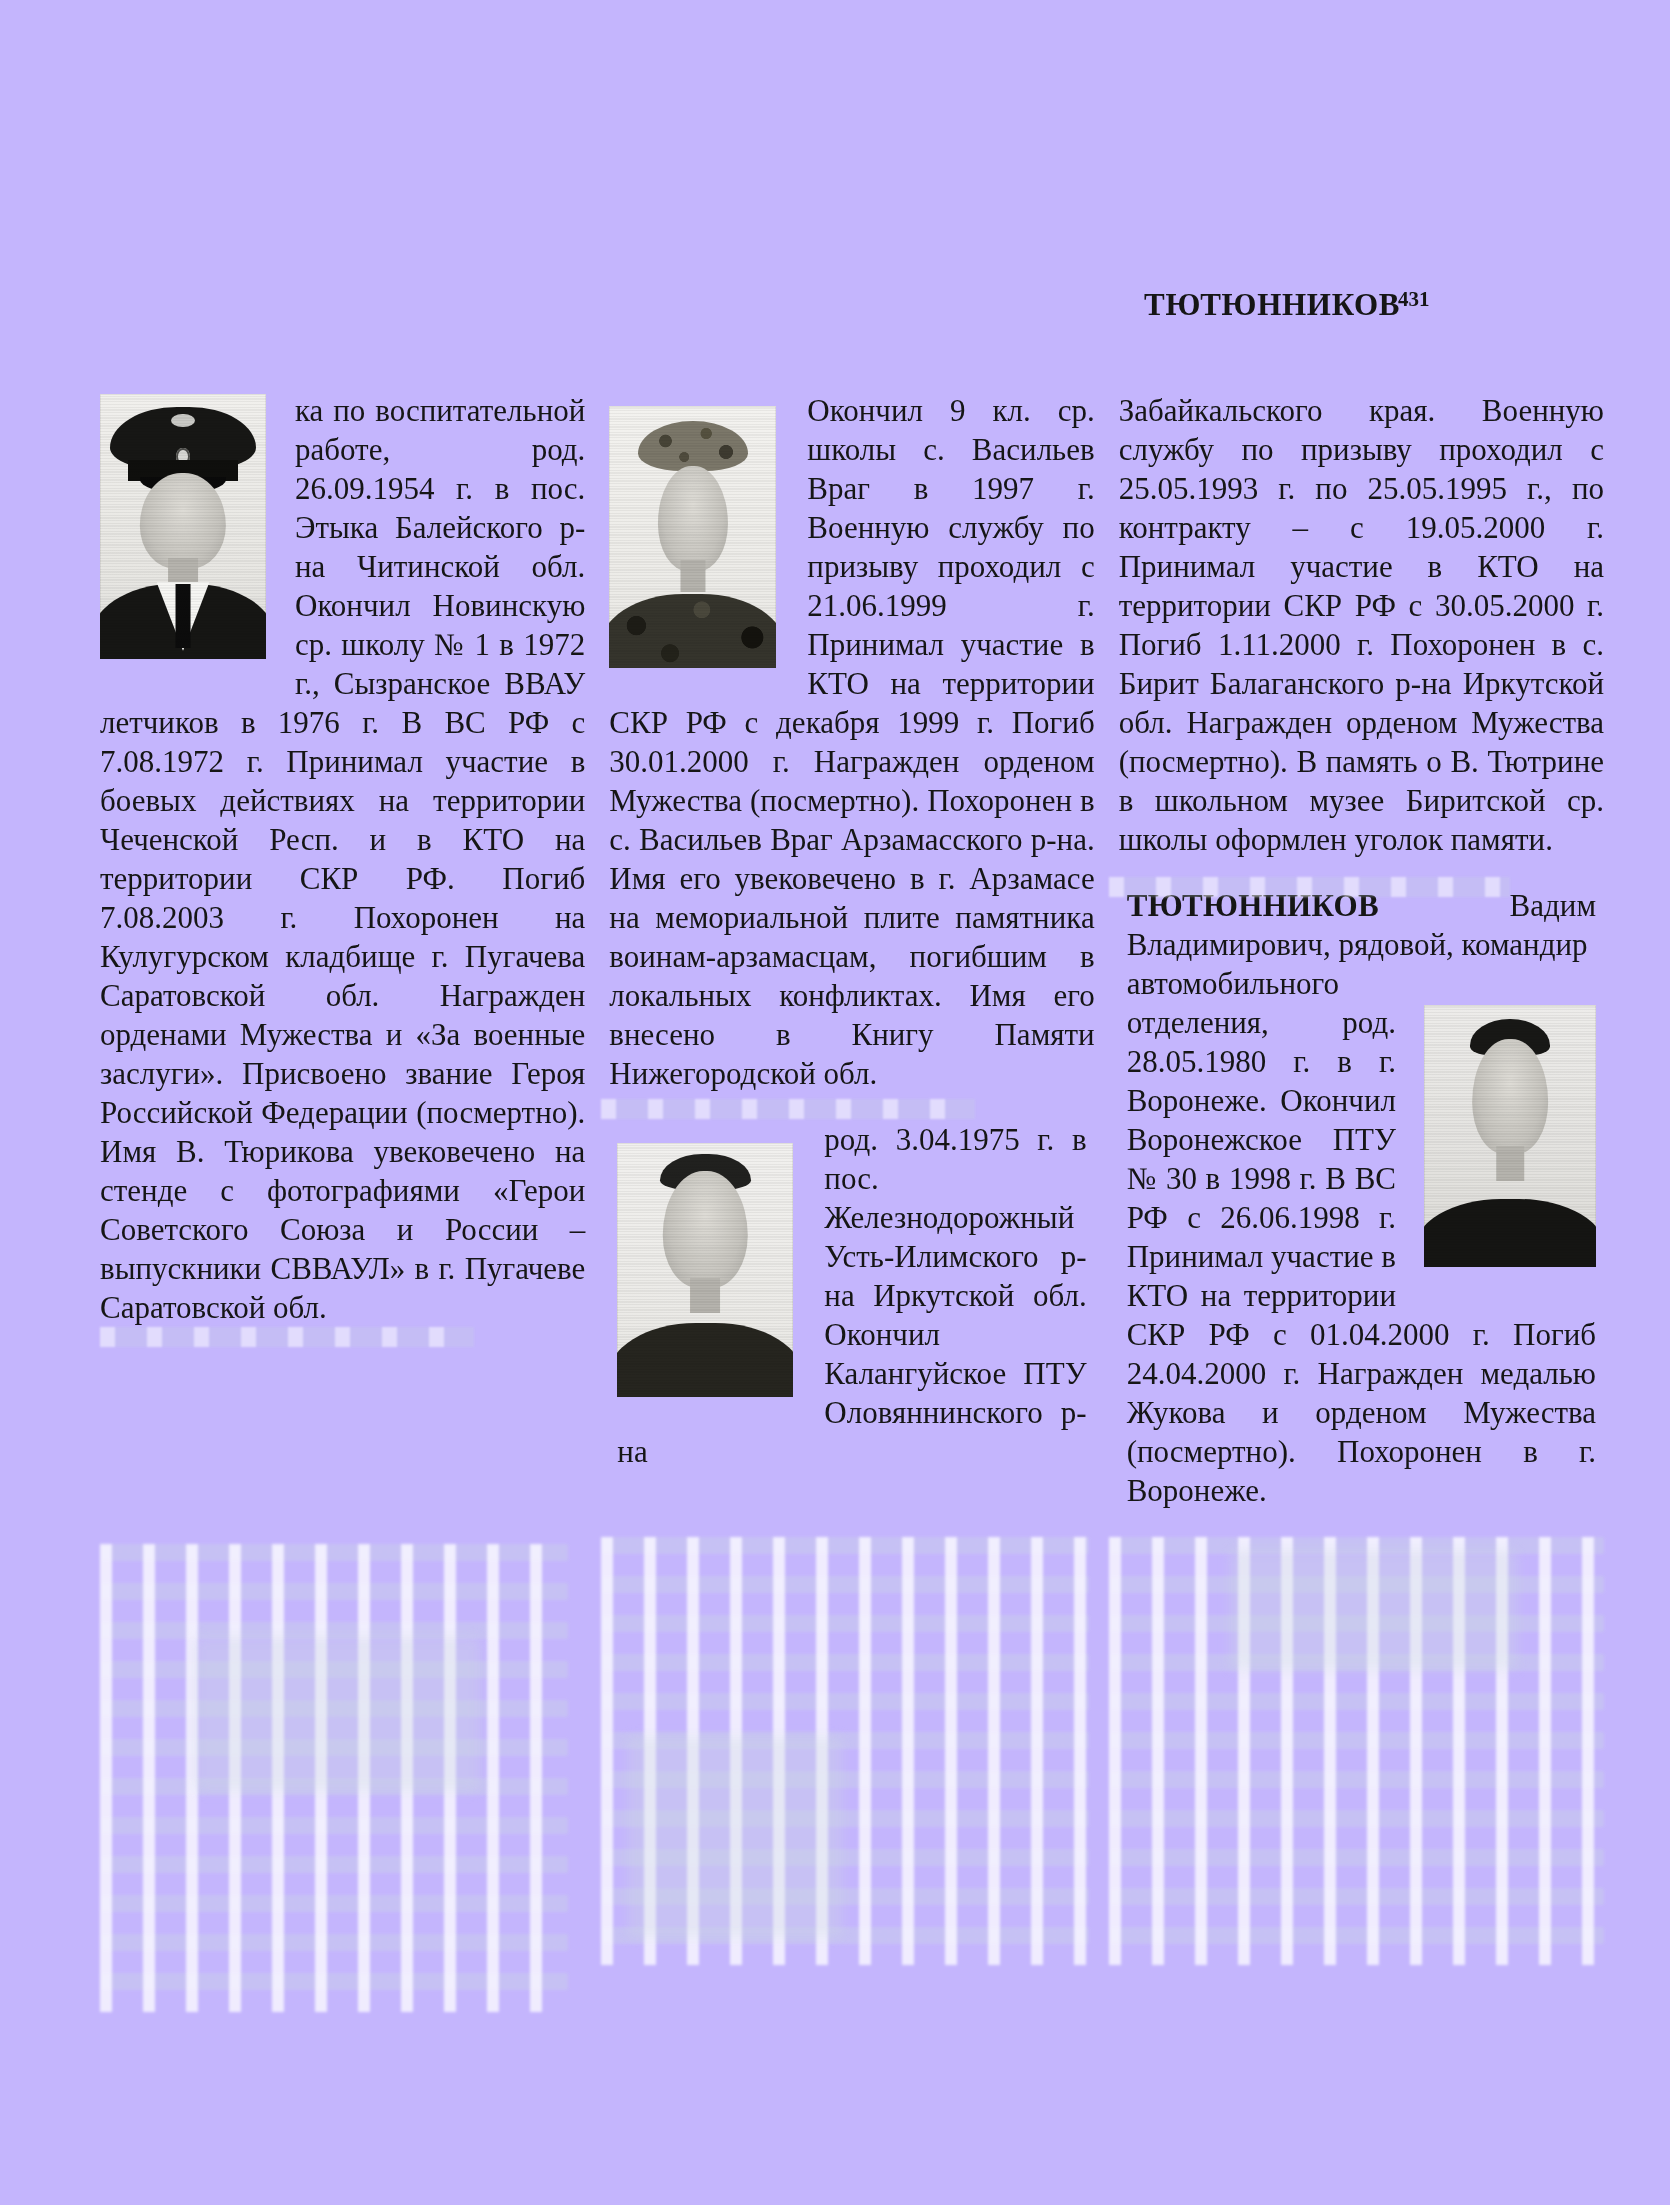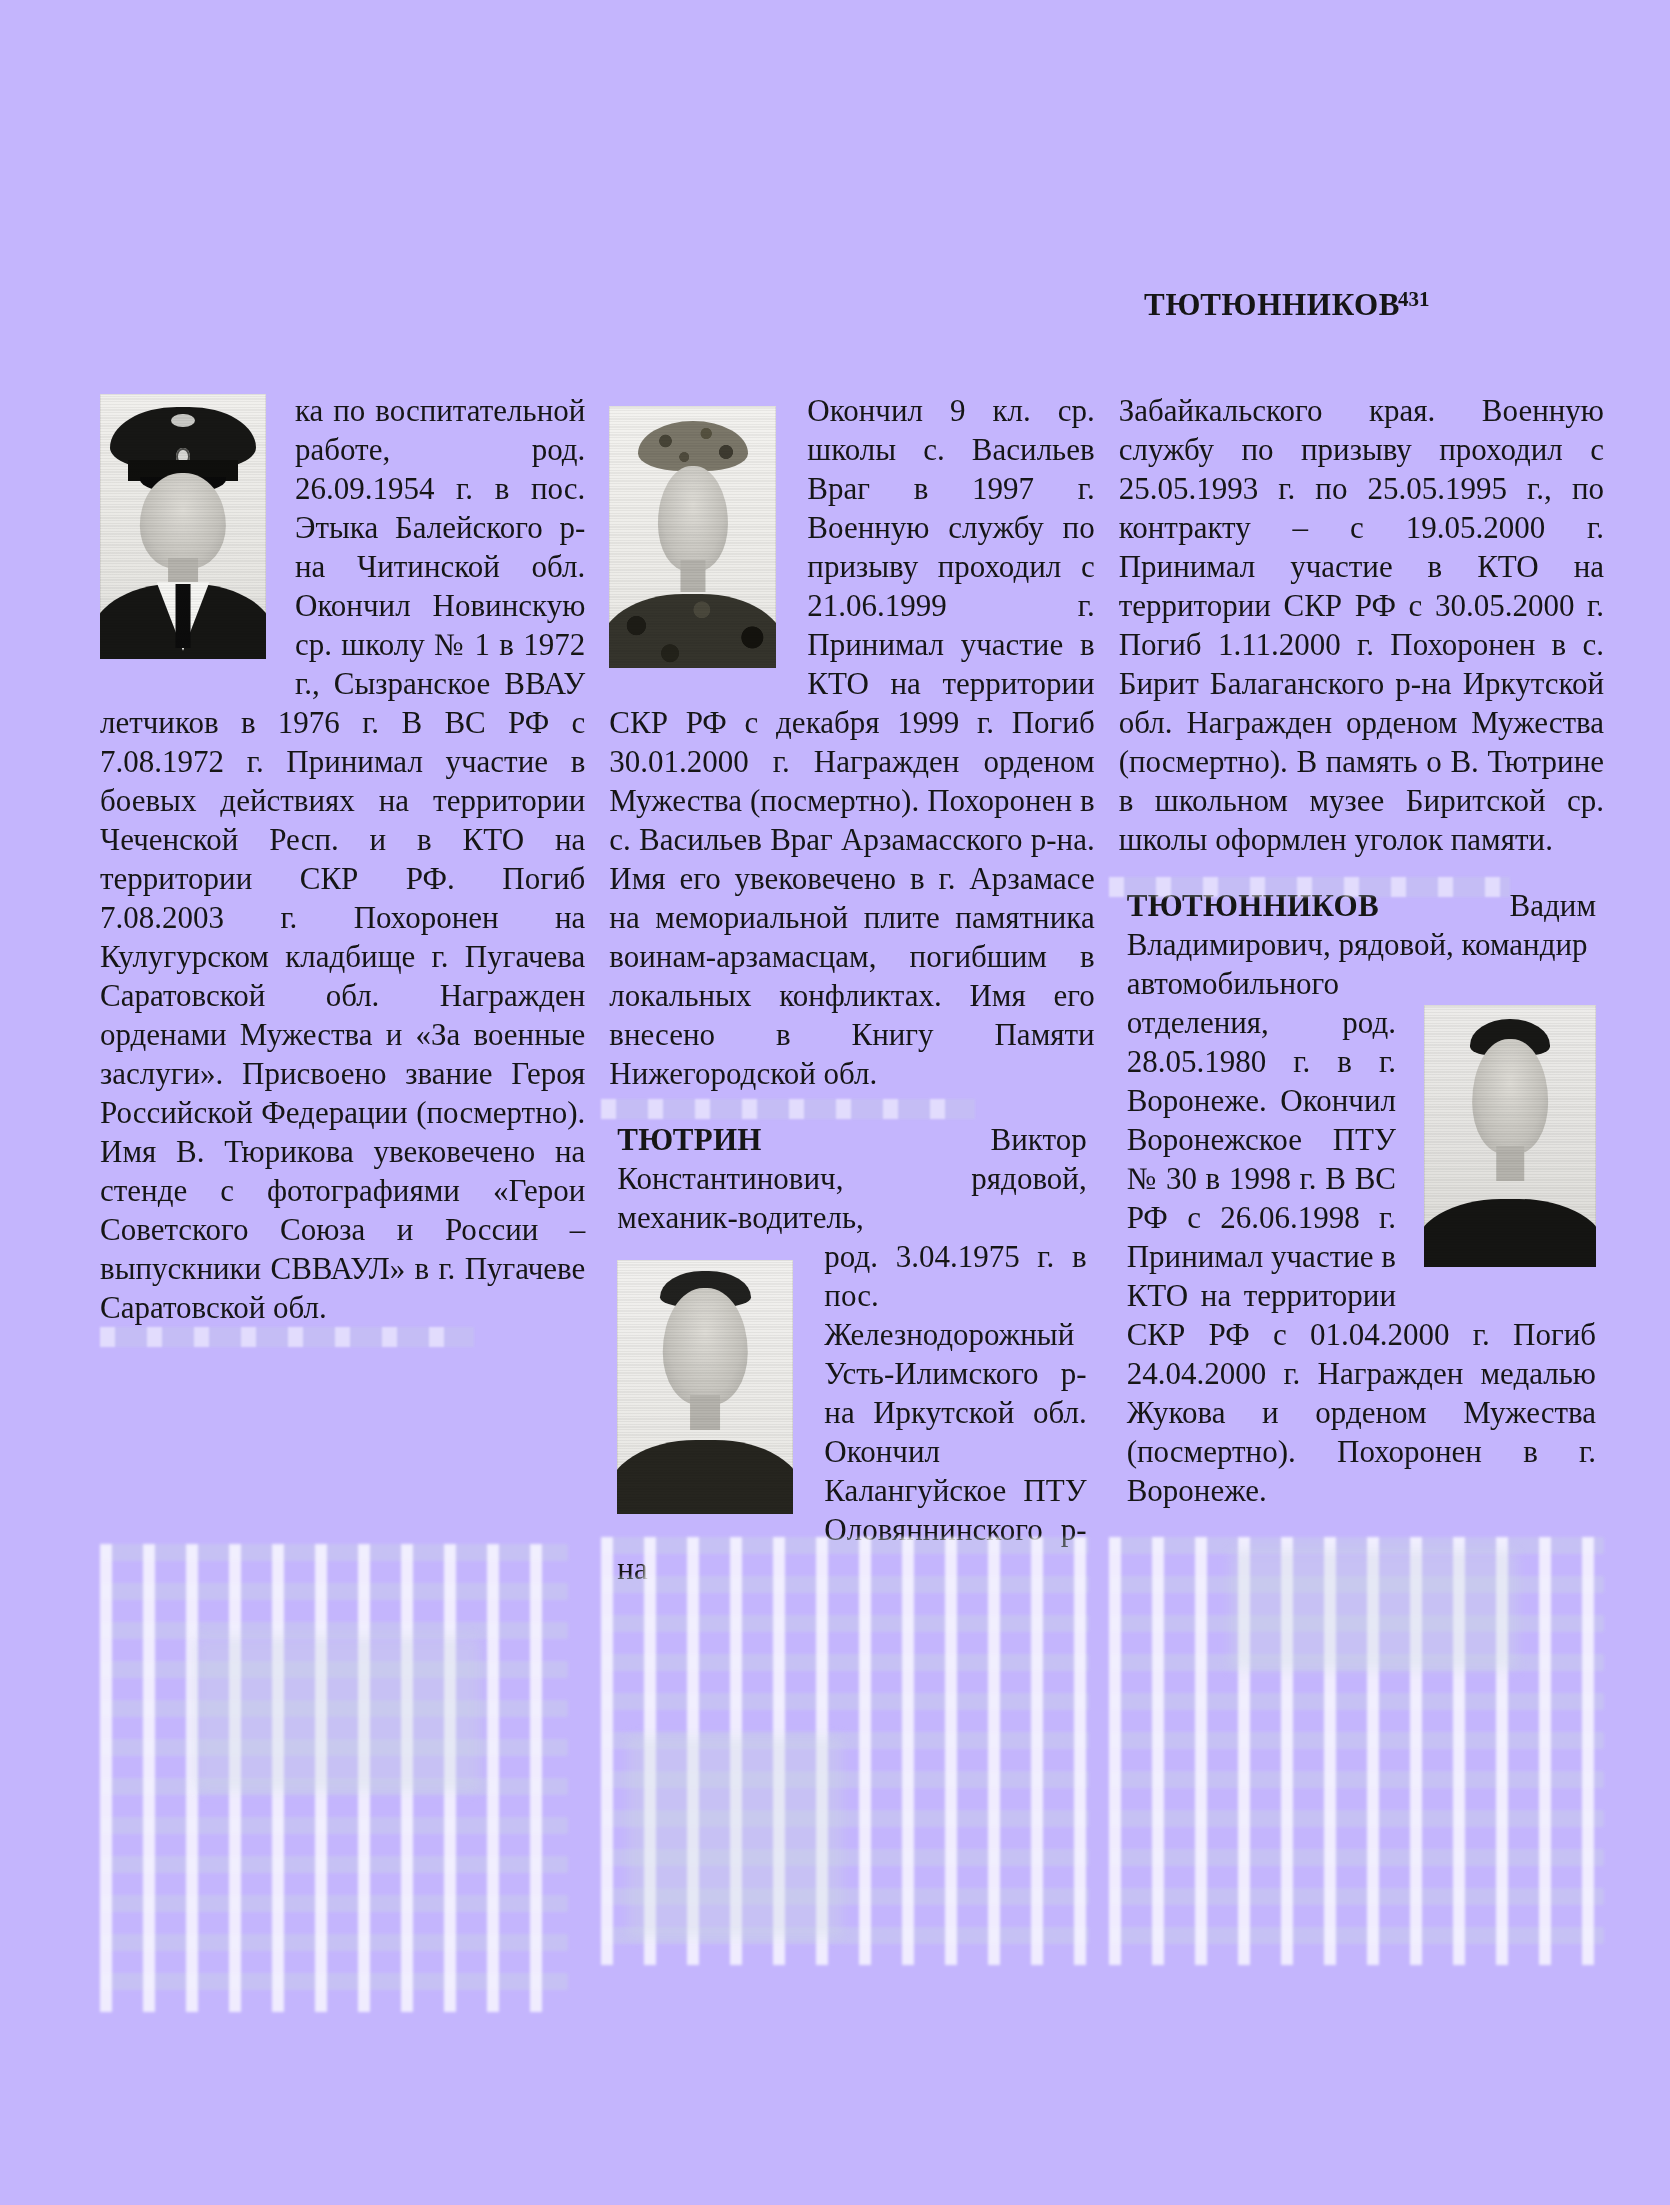--- a/index.html
+++ b/index.html
@@ -137,24 +137,20 @@
         <span class="photo ph2" role="img" aria-label="черно-белое фото военнослужащего в камуфляжной кепке">
           <span class="ph2-cap"></span>
           <span class="ph-face"></span>
           <span class="ph-neck"></span>
           <span class="ph-shoulders"></span>
           <span class="ph-grain"></span>
         </span><span>Окончил 9 кл. ср. школы с. Васильев Враг в 1997 г. Военную службу по призыву проходил с 21.06.1999 г. Принимал участие в КТО на территории СКР РФ с декабря 1999 г. Погиб 30.01.2000 г. Награжден орденом Мужества (посмертно). Похоронен в с. Васильев Враг Арзамасского р-на. Имя его увековечено в г. Арзамасе на мемориальной плите памятника воинам-арзамасцам, погибшим в локальных конфликтах. Имя его внесено в Книгу Памяти Нижегородской обл.</span>
       </p>
       <div class="entry">
         <p>
-          <b class="surname">ТЮТРИН</b>
-          <span>Виктор Константинович, рядовой, механик-водитель,</span>
-        </p>
-        <p>
           <span class="photo ph3" role="img" aria-label="черно-белое фото молодого человека с короткой темной стрижкой">
             <span class="ph3-hair"></span>
             <span class="ph-face"></span>
             <span class="ph-neck"></span>
             <span class="ph-shoulders"></span>
             <span class="ph-grain"></span>
           </span><span>род. 3.04.1975 г. в пос. Железнодорожный Усть-Илимского р-на Иркутской обл. Окончил Калангуйское ПТУ Оловяннинского р-на</span>
         </p>
       </div>
     </div>

